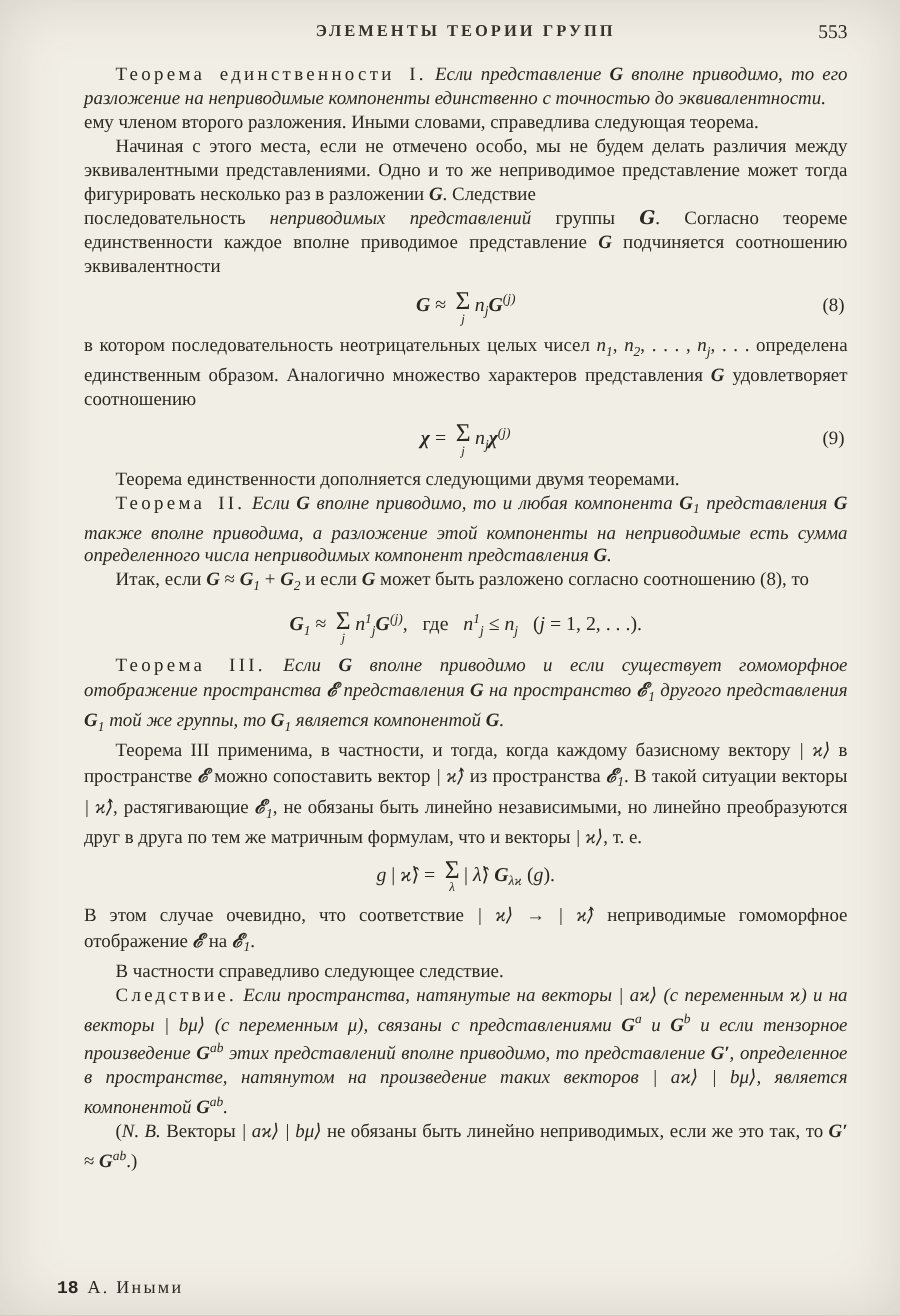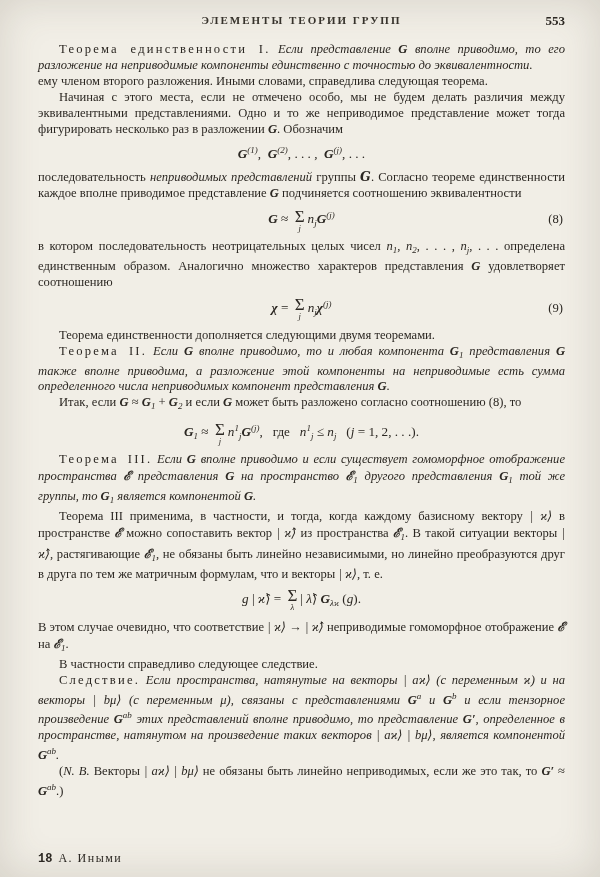--- a/index.html
+++ b/index.html
@@ -7,39 +7,39 @@
     position:relative;
     width:600px;height:877px;
     margin:0 auto;
     background:#f1eee6;
     box-shadow:inset 0 0 40px rgba(90,80,60,.18);
     color:#2b2722;
     font-family:"Liberation Serif","DejaVu Serif",serif;
     font-size:12.6px;
     line-height:15.9px;
     box-sizing:border-box;
-    padding:13px 35px 0 38px;
+    padding:13px 35px 0 56px;
     overflow:hidden;
   }
   .pg-header{
     position:relative;
     text-align:center;
     margin-bottom:13px;
     height:16px;
   }
   .runhead{
     font-size:11px;
     letter-spacing:2px;
     font-weight:bold;
     color:#36322b;
   }
   .pg-num{
     position:absolute;
     right:0;top:0;
-    font-weight:bold;
+    font-weight:normal;
     font-size:13px;
   }
   .para{
     margin:0;
     text-align:justify;
   }
   .ind{text-indent:21px;}
   .formula{
     position:relative;
     text-align:center;
@@ -85,25 +85,22 @@
     <span class="runhead">ЭЛЕМЕНТЫ ТЕОРИИ ГРУПП</span>
     <span class="pg-num">553</span>
   </header>
 
   <main>
 
     <p class="para ind"><span class="r-sp">Теорема единственности I.</span><span class="r-i"> Если представление </span><span class="r-bi">G</span><span class="r-i"> вполне приводимо, то его разложение на неприводимые компоненты единственно с точностью до эквивалентности.</span></p>
 
     <p class="para"><span class="r-n">ему членом второго разложения. Иными словами, справедлива следующая теорема.</span></p>
 
-    <p class="para ind"><span class="r-n">Начиная с этого места, если не отмечено особо, мы не будем делать различия между эквивалентными представлениями. Одно и то же неприводимое представление может тогда фигурировать несколько раз в разложении </span><span class="r-bi">G</span><span class="r-n">. Обозначим</span></p>
+    <p class="para ind"><span class="r-n">Начиная с этого места, если не отмечено особо, мы не будем делать различия между эквивалентными представлениями. Одно и то же неприводимое представление может тогда фигурировать несколько раз в разложении </span><span class="r-bi">G</span><span class="r-n">. Следствие</span></p>
 
-    <div class="formula">
-      <span class="fbody"><span class="r-bi">G</span><span class="r-sup">(1)</span><span class="r-n">,&nbsp; </span><span class="r-bi">G</span><span class="r-sup">(2)</span><span class="r-n">,&nbsp;. . . ,&nbsp; </span><span class="r-bi">G</span><span class="r-sup">(j)</span><span class="r-n">,&nbsp;. . .</span></span>
-    </div>
 
     <p class="para"><span class="r-n">последовательность </span><span class="r-i">неприводимых представлений</span><span class="r-n"> группы </span><span class="r-scr">G</span><span class="r-n">. Согласно теореме единственности каждое вполне приводимое представление </span><span class="r-bi">G</span><span class="r-n"> подчиняется соотношению эквивалентности</span></p>
 
     <div class="formula">
       <span class="fbody"><span class="r-bi">G</span><span class="r-n"> ≈ </span><span class="sum">
             <span class="sigma">Σ</span>
             <span class="sum-idx">j</span>
           </span><span class="r-i">n</span><span class="r-sub">j</span><span class="r-bi">G</span><span class="r-sup">(j)</span></span>
       <span class="eqnum">(8)</span>
     </div>

